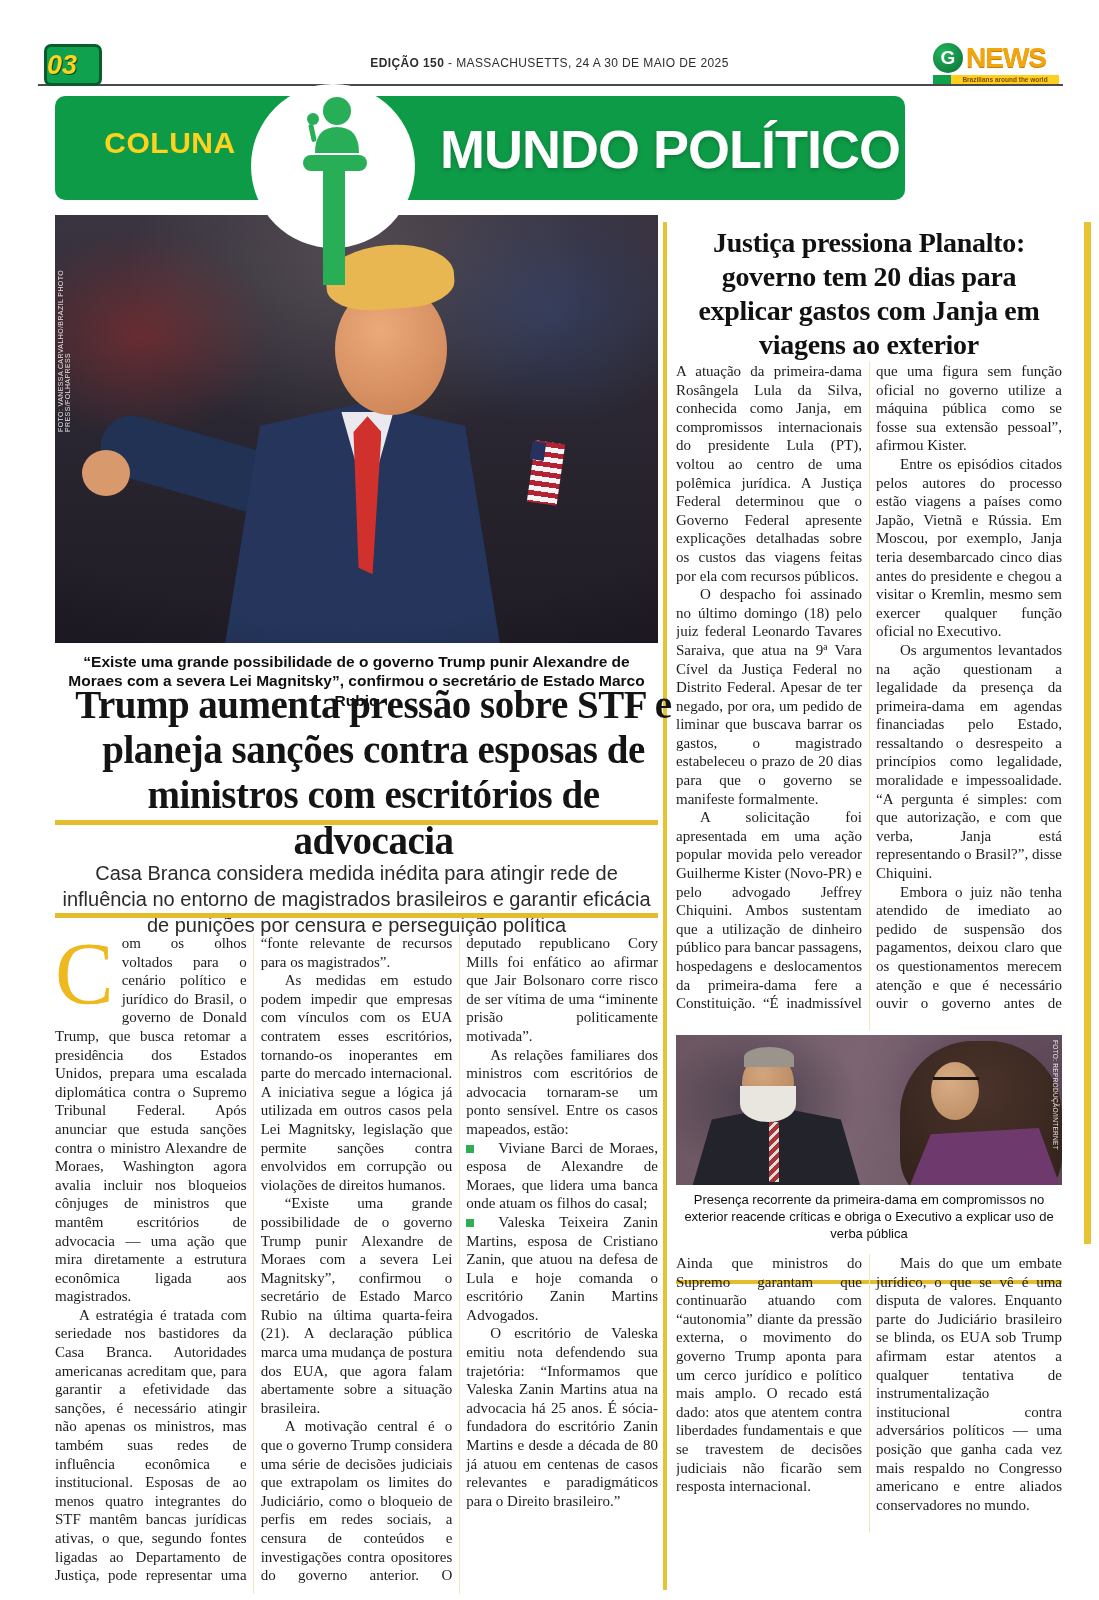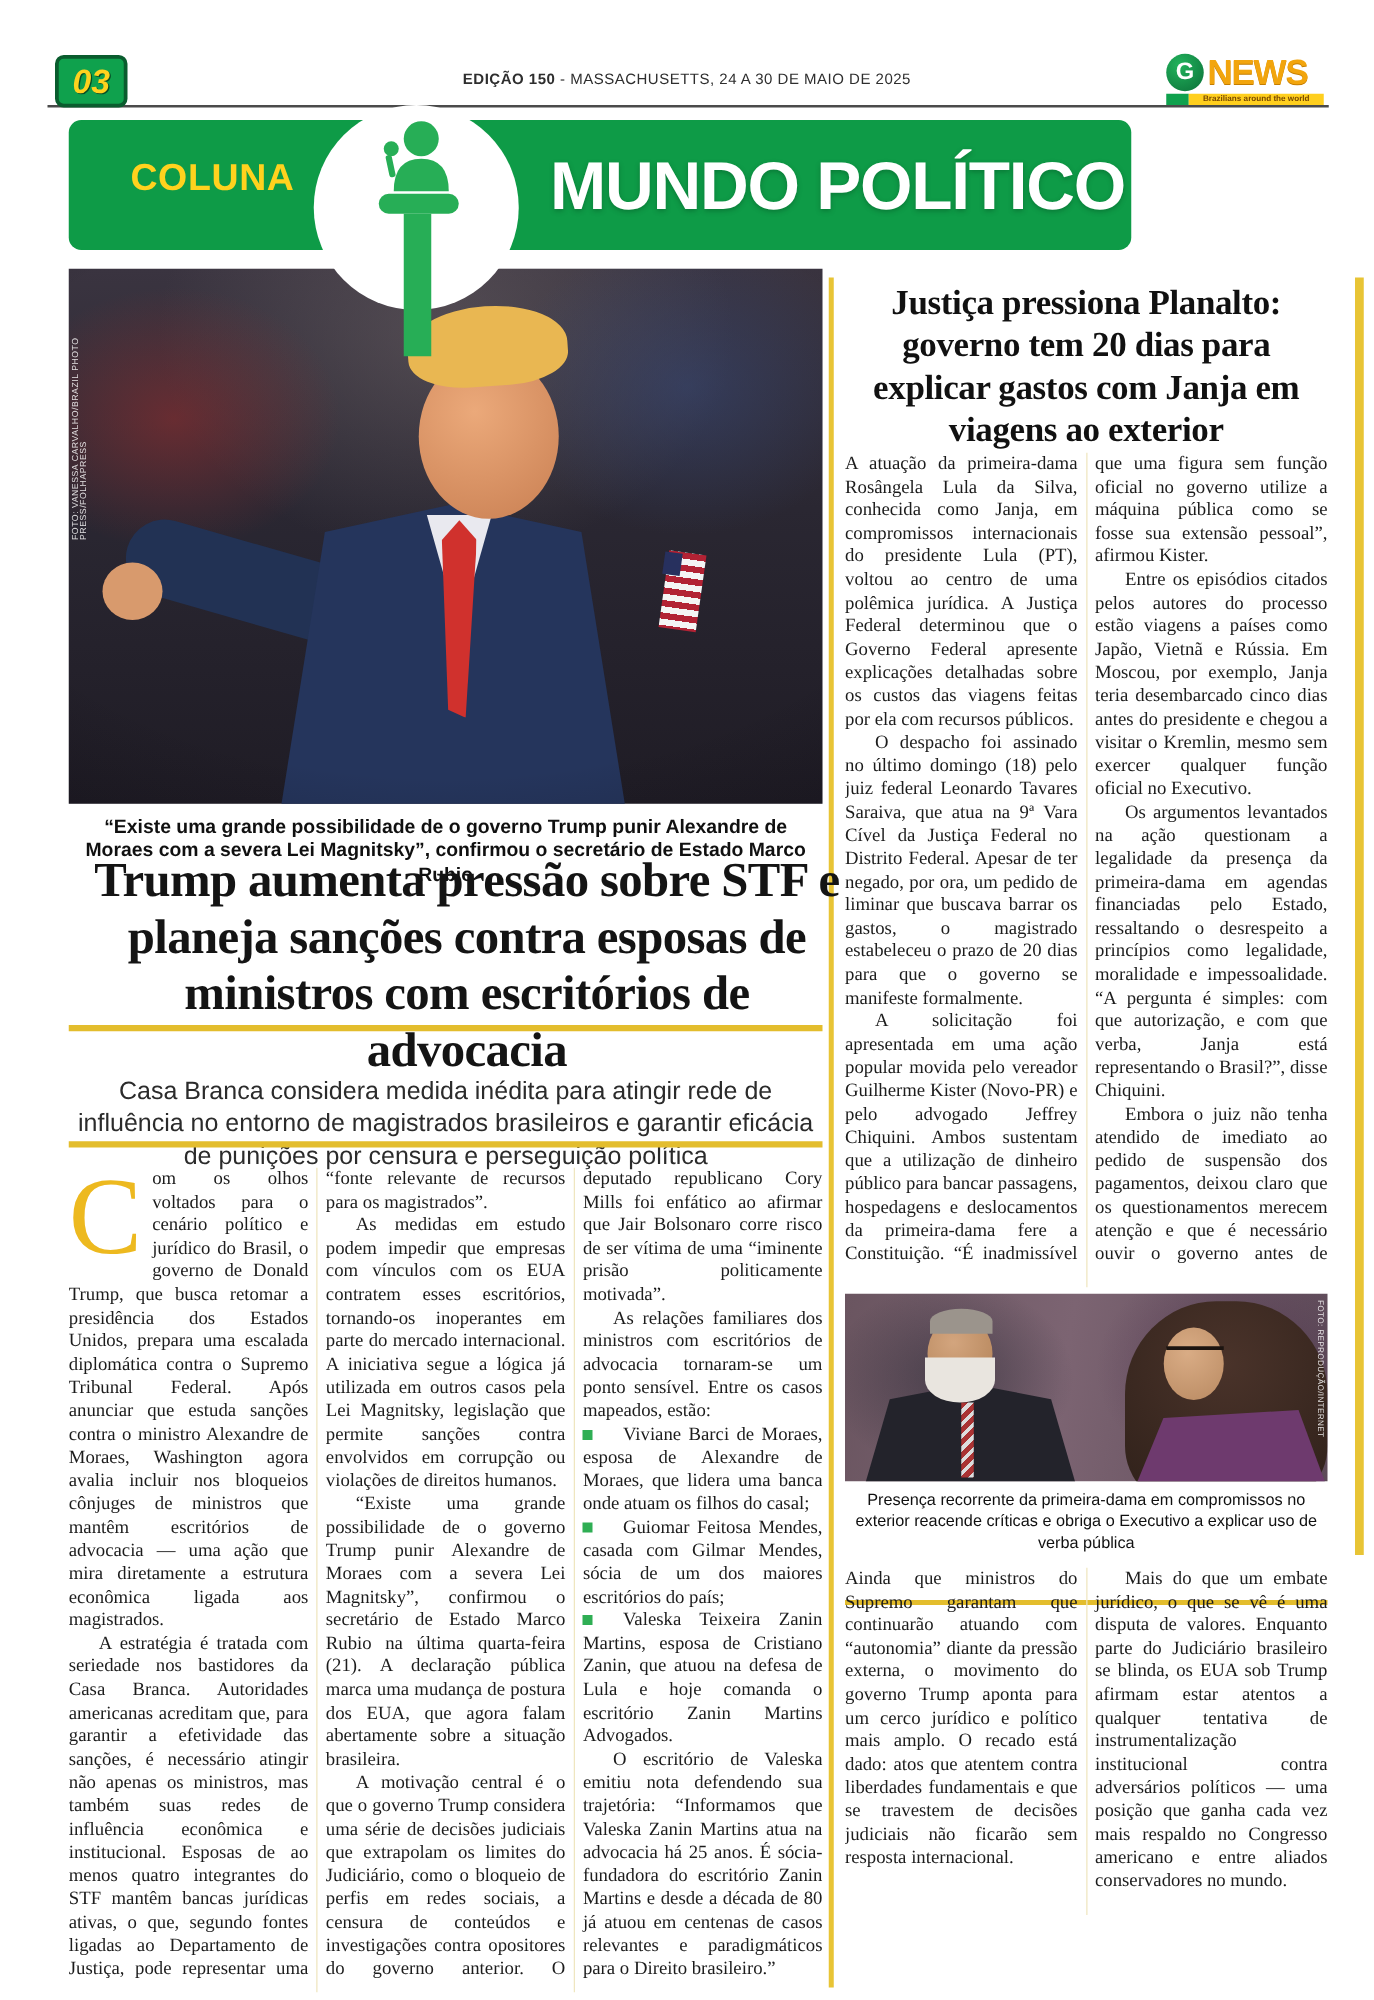--- a/index.html
+++ b/index.html
@@ -4,21 +4,21 @@
 <style>
   html,body{margin:0;padding:0;}
   body{width:1099px;height:1600px;background:#ffffff;position:relative;
        font-family:"Liberation Sans",sans-serif;overflow:hidden;}
   .abs{position:absolute;}
 
   
   .hdr-rule{left:38px;right:36px;top:84px;height:2px;background:#4a4a4a;}
   .page-badge{left:44px;top:44px;width:52px;height:36px;background:#0fa14d;
       border:3px solid #0a5c2e;border-radius:7px;display:flex;align-items:center;
-      justify-content:center;color:#ffd21e;font-weight:800;font-style:italic;
+      justify-content:flex-start;color:#ffd21e;font-weight:800;font-style:italic;
       font-size:27px;text-shadow:1px 1px 0 #064d26;}
   .edition-line{left:0;right:0;top:56px;text-align:center;font-size:12px;
       color:#2e2e2e;letter-spacing:.4px;}
   .edition-line b{font-weight:700;}
   .logo{right:40px;top:42px;width:126px;}
   .logo-row{display:flex;align-items:center;gap:3px;}
   .logo-g{width:30px;height:30px;border-radius:50%;
       background:radial-gradient(circle at 35% 30%,#22b35c,#0b6f38);
       color:#fff;font-weight:800;font-size:19px;display:flex;align-items:center;
       justify-content:center;}
@@ -195,21 +195,20 @@
 
 <div class="abs l-body">
   <div class="cols cols-3">
     <p class="lead"><span class="dropcap">C</span><span>om os olhos voltados para o cenário político e jurídico do Brasil, o governo de Donald Trump, que busca retomar a presidência dos Estados Unidos, prepara uma escalada diplomática contra o Supremo Tribunal Federal. Após anunciar que estuda sanções contra o ministro Alexandre de Moraes, Washington agora avalia incluir nos bloqueios cônjuges de ministros que mantêm escritórios de advocacia — uma ação que mira diretamente a estrutura econômica ligada aos magistrados.</span></p>
     <p>A estratégia é tratada com seriedade nos bastidores da Casa Branca. Autoridades americanas acreditam que, para garantir a efetividade das sanções, é necessário atingir não apenas os ministros, mas também suas redes de influência econômica e institucional. Esposas de ao menos quatro integrantes do STF mantêm bancas jurídicas ativas, o que, segundo fontes ligadas ao Departamento de Justiça, pode representar uma “fonte relevante de recursos para os magistrados”.</p>
     <p>As medidas em estudo podem impedir que empresas com vínculos com os EUA contratem esses escritórios, tornando-os inoperantes em parte do mercado internacional. A iniciativa segue a lógica já utilizada em outros casos pela Lei Magnitsky, legislação que permite sanções contra envolvidos em corrupção ou violações de direitos humanos.</p>
     <p>“Existe uma grande possibilidade de o governo Trump punir Alexandre de Moraes com a severa Lei Magnitsky”, confirmou o secretário de Estado Marco Rubio na última quarta-feira (21). A declaração pública marca uma mudança de postura dos EUA, que agora falam abertamente sobre a situação brasileira.</p>
     <p>A motivação central é o que o governo Trump considera uma série de decisões judiciais que extrapolam os limites do Judiciário, como o bloqueio de perfis em redes sociais, a censura de conteúdos e investigações contra opositores do governo anterior. O deputado republicano Cory Mills foi enfático ao afirmar que Jair Bolsonaro corre risco de ser vítima de uma “iminente prisão politicamente motivada”.</p>
     <p>As relações familiares dos ministros com escritórios de advocacia tornaram-se um ponto sensível. Entre os casos mapeados, estão:</p>
     <p class="bullet-item"><span class="bullet-sq"></span><span>Viviane Barci de Moraes, esposa de Alexandre de Moraes, que lidera uma banca onde atuam os filhos do casal;</span></p>
-    <p class="bullet-item"><span class="bullet-sq"></span><span>Guiomar Feitosa Mendes, casada com Gilmar Mendes, sócia de um dos maiores escritórios do país;</span></p>
     <p class="bullet-item"><span class="bullet-sq"></span><span>Valeska Teixeira Zanin Martins, esposa de Cristiano Zanin, que atuou na defesa de Lula e hoje comanda o escritório Zanin Martins Advogados.</span></p>
     <p>O escritório de Valeska emitiu nota defendendo sua trajetória: “Informamos que Valeska Zanin Martins atua na advocacia há 25 anos. É sócia-fundadora do escritório Zanin Martins e desde a década de 80 já atuou em centenas de casos relevantes e paradigmáticos para o Direito brasileiro.”</p>
   </div>
 </div>
 
 <div class="abs r-headline">Justiça pressiona Planalto: governo tem 20 dias para explicar gastos com Janja em viagens ao exterior</div>
 
 <div class="abs r-body1">
   <div class="cols cols-2">
     <p class="lead">A atuação da primeira-dama Rosângela Lula da Silva, conhecida como Janja, em compromissos internacionais do presidente Lula (PT), voltou ao centro de uma polêmica jurídica. A Justiça Federal determinou que o Governo Federal apresente explicações detalhadas sobre os custos das viagens feitas por ela com recursos públicos.</p>

